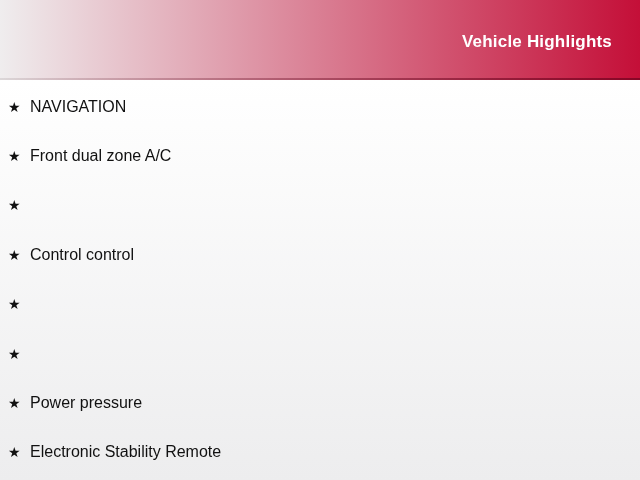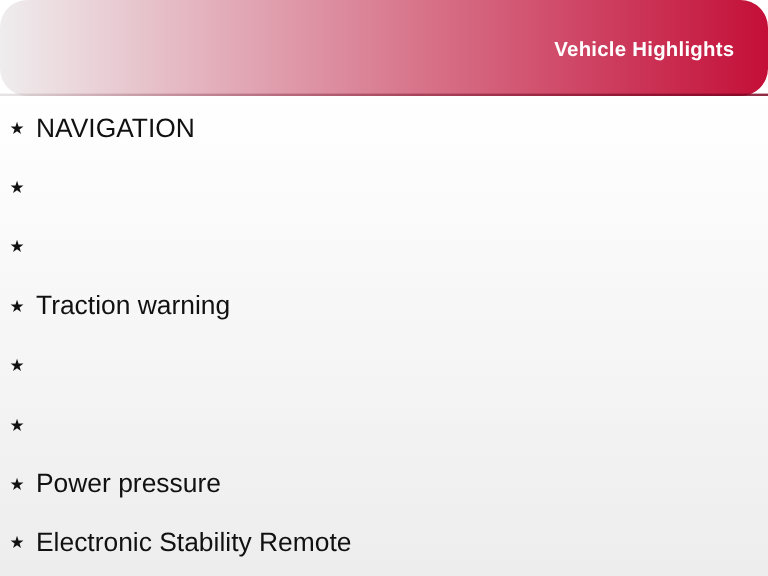--- a/index.html
+++ b/index.html
@@ -21,21 +21,20 @@
     position: relative;
     height: 80px;
     background: linear-gradient(90deg,
       var(--header-gradient-start, #efedee) 0%,
       var(--accent-red, #c40f38) 100%);
     display: flex;
     align-items: center;
     justify-content: flex-end;
     box-sizing: border-box;
     padding-right: 28px;
-    border-radius: 23px;
   }
   .header::after {
     content: "";
     position: absolute;
     left: 0;
     right: 0;
     bottom: 0;
     height: 2px;
     background: linear-gradient(90deg,
       rgba(160,150,152,0.25) 0%,
@@ -64,47 +63,48 @@
   .star {
     width: 14px;
     font-size: 14px;
     line-height: 1;
     color: var(--item-text, #111111);
     flex: 0 0 auto;
     margin-right: 8px;
     text-align: left;
   }
   .label {
-    font-size: 22px;
+    font-size: 16px;
     color: var(--item-text, #111111);
   }
 </style>
 </head>
 <body>
 
 <div class="page">
 
   <header class="header">
     <h1 class="title">Vehicle Highlights</h1>
   </header>
 
   <ul class="features">
     <li class="feature">
       <span class="star">★</span>
       <span class="label">NAVIGATION</span>
     </li>
     <li class="feature">
       <span class="star">★</span>
+      <span class="label">Front dual zone A/C</span>
     </li>
     <li class="feature">
       <span class="star">★</span>
     </li>
     <li class="feature">
       <span class="star">★</span>
-      <span class="label">Traction warning</span>
+      <span class="label">Control control</span>
     </li>
     <li class="feature">
       <span class="star">★</span>
     </li>
     <li class="feature">
       <span class="star">★</span>
     </li>
     <li class="feature">
       <span class="star">★</span>
       <span class="label">Power pressure</span>

